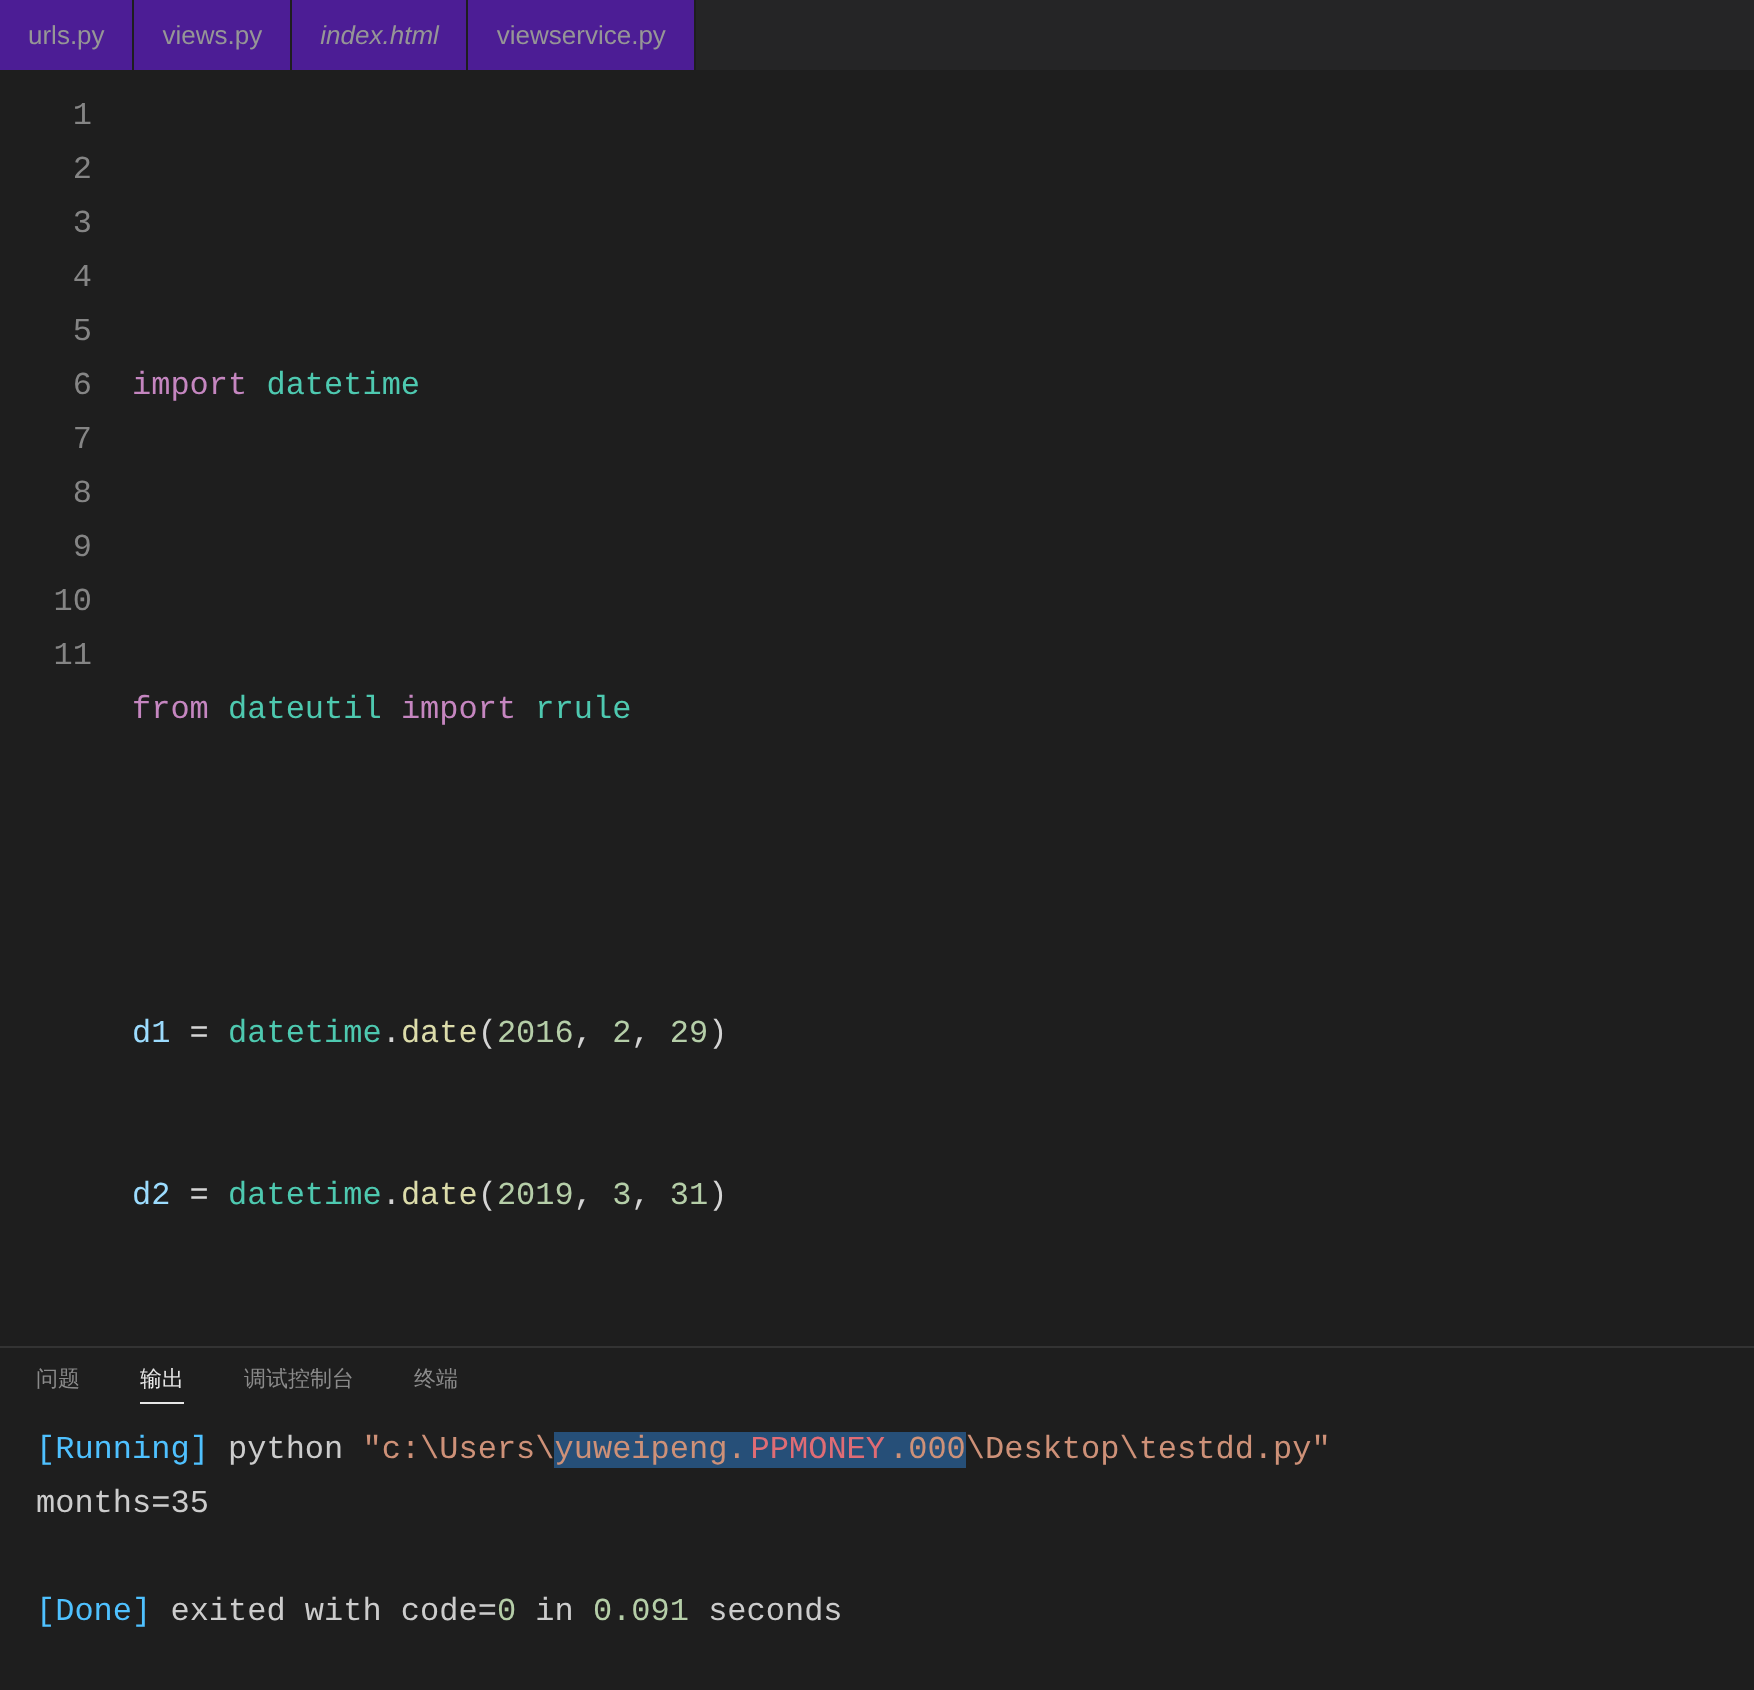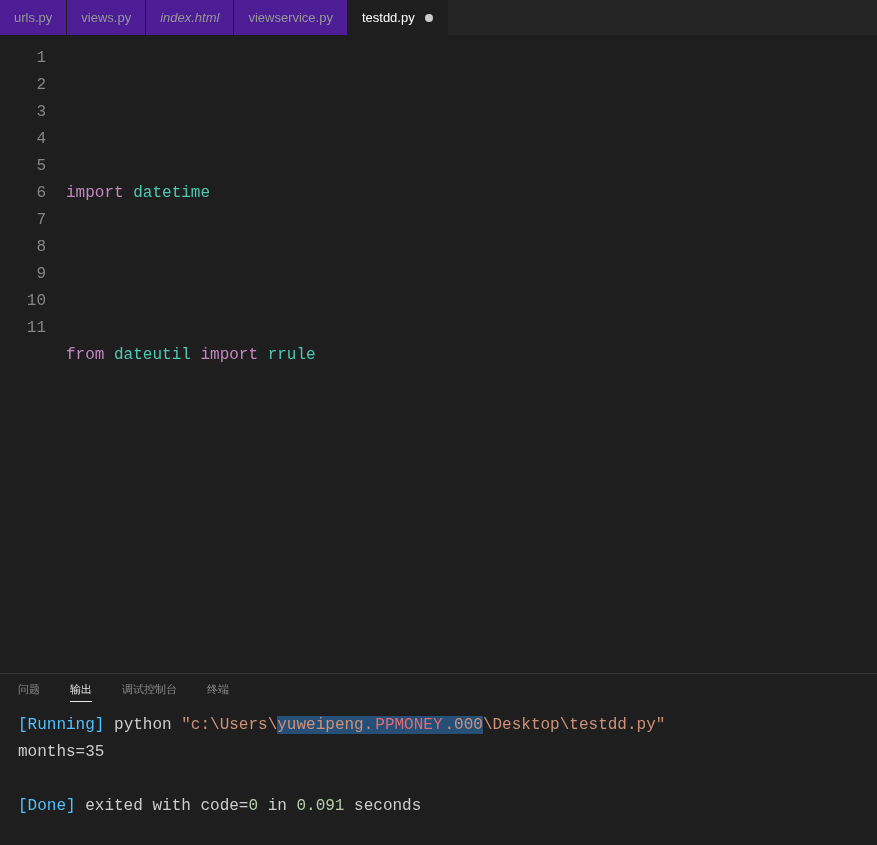--- a/index.html
+++ b/index.html
@@ -123,24 +123,20 @@
     </div>
     <div class="tab">
       <span>views.py</span>
     </div>
     <div class="tab italic">
       <span>index.html</span>
     </div>
     <div class="tab">
       <span>viewservice.py</span>
     </div>
-    <div class="tab active">
-      <span>testdd.py</span>
-      <span class="dirty-dot"></span>
-    </div>
   </div>
 
 <div class="editor">
   <div class="gutter" id="gutter">
       <div>1</div>
       <div>2</div>
       <div>3</div>
       <div>4</div>
       <div>5</div>
       <div>6</div>
@@ -149,20 +145,22 @@
       <div>9</div>
       <div>10</div>
       <div>11</div>
     </div>
   <div class="code">
     <div class="line"></div>
     <div class="line"><span class="kw-import">import</span> <span class="module">datetime</span></div>
     <div class="line"></div>
     <div class="line"><span class="kw-from">from</span> <span class="module">dateutil</span> <span class="kw-import">import</span> <span class="module">rrule</span></div>
     <div class="line"></div>
+    <div class="line"><span class="var">d1</span><span class="op"> = </span><span class="module">datetime</span><span class="op">.</span><span class="func">date</span><span class="paren">(</span><span class="num">2016</span><span class="op">, </span><span class="num">2</span><span class="op">, </span><span class="num">29</span><span class="paren">)</span></div>
+    <div class="line"><span class="var">d2</span><span class="op"> = </span><span class="module">datetime</span><span class="op">.</span><span class="func">date</span><span class="paren">(</span><span class="num">2019</span><span class="op">, </span><span class="num">3</span><span class="op">, </span><span class="num">31</span><span class="paren">)</span></div>
     <div class="line"></div>
     
     
     
   </div>
 </div>
 
 <div class="panel">
   <div class="panel-tabs">
     <div class="panel-tab">问题</div>

